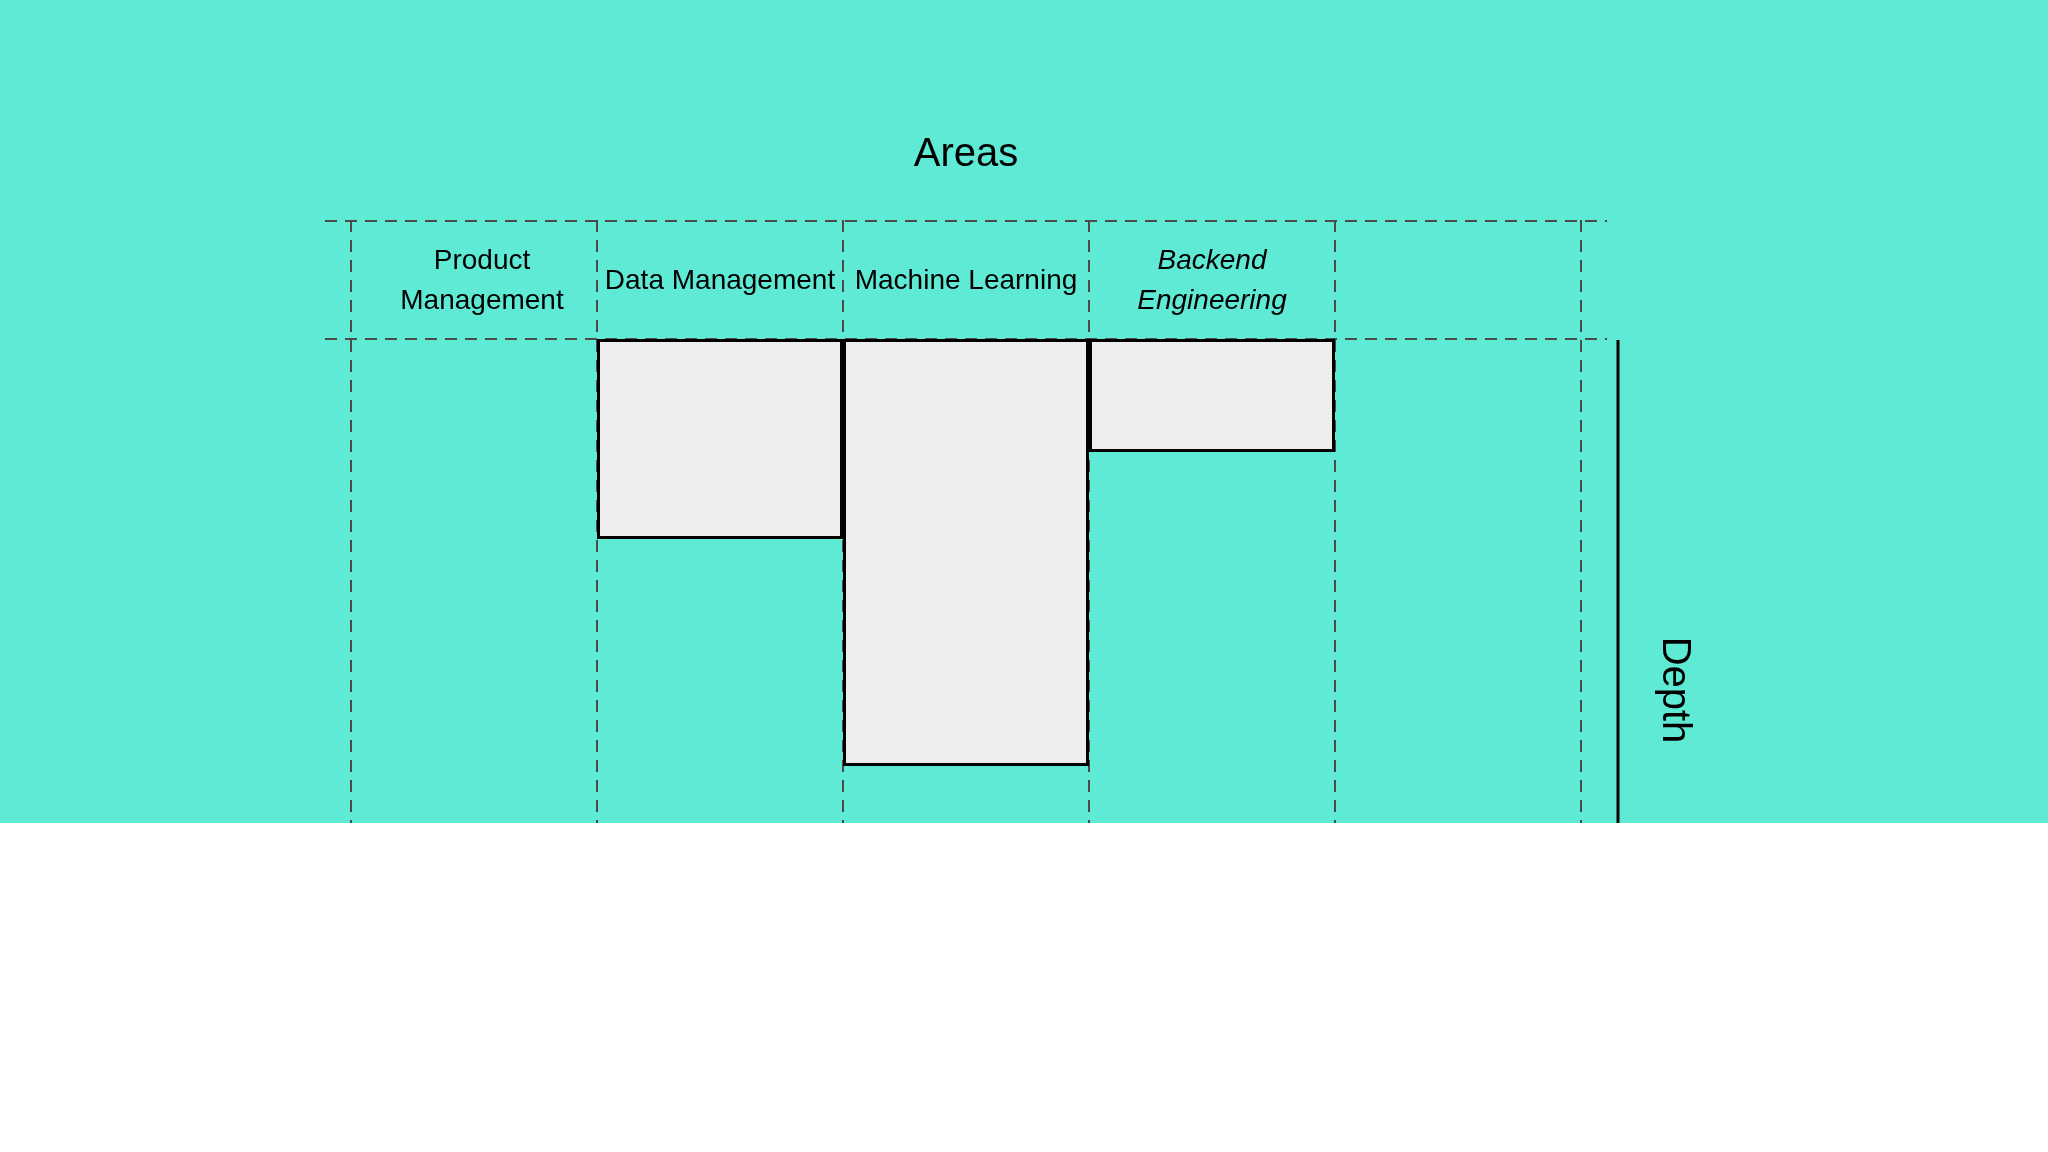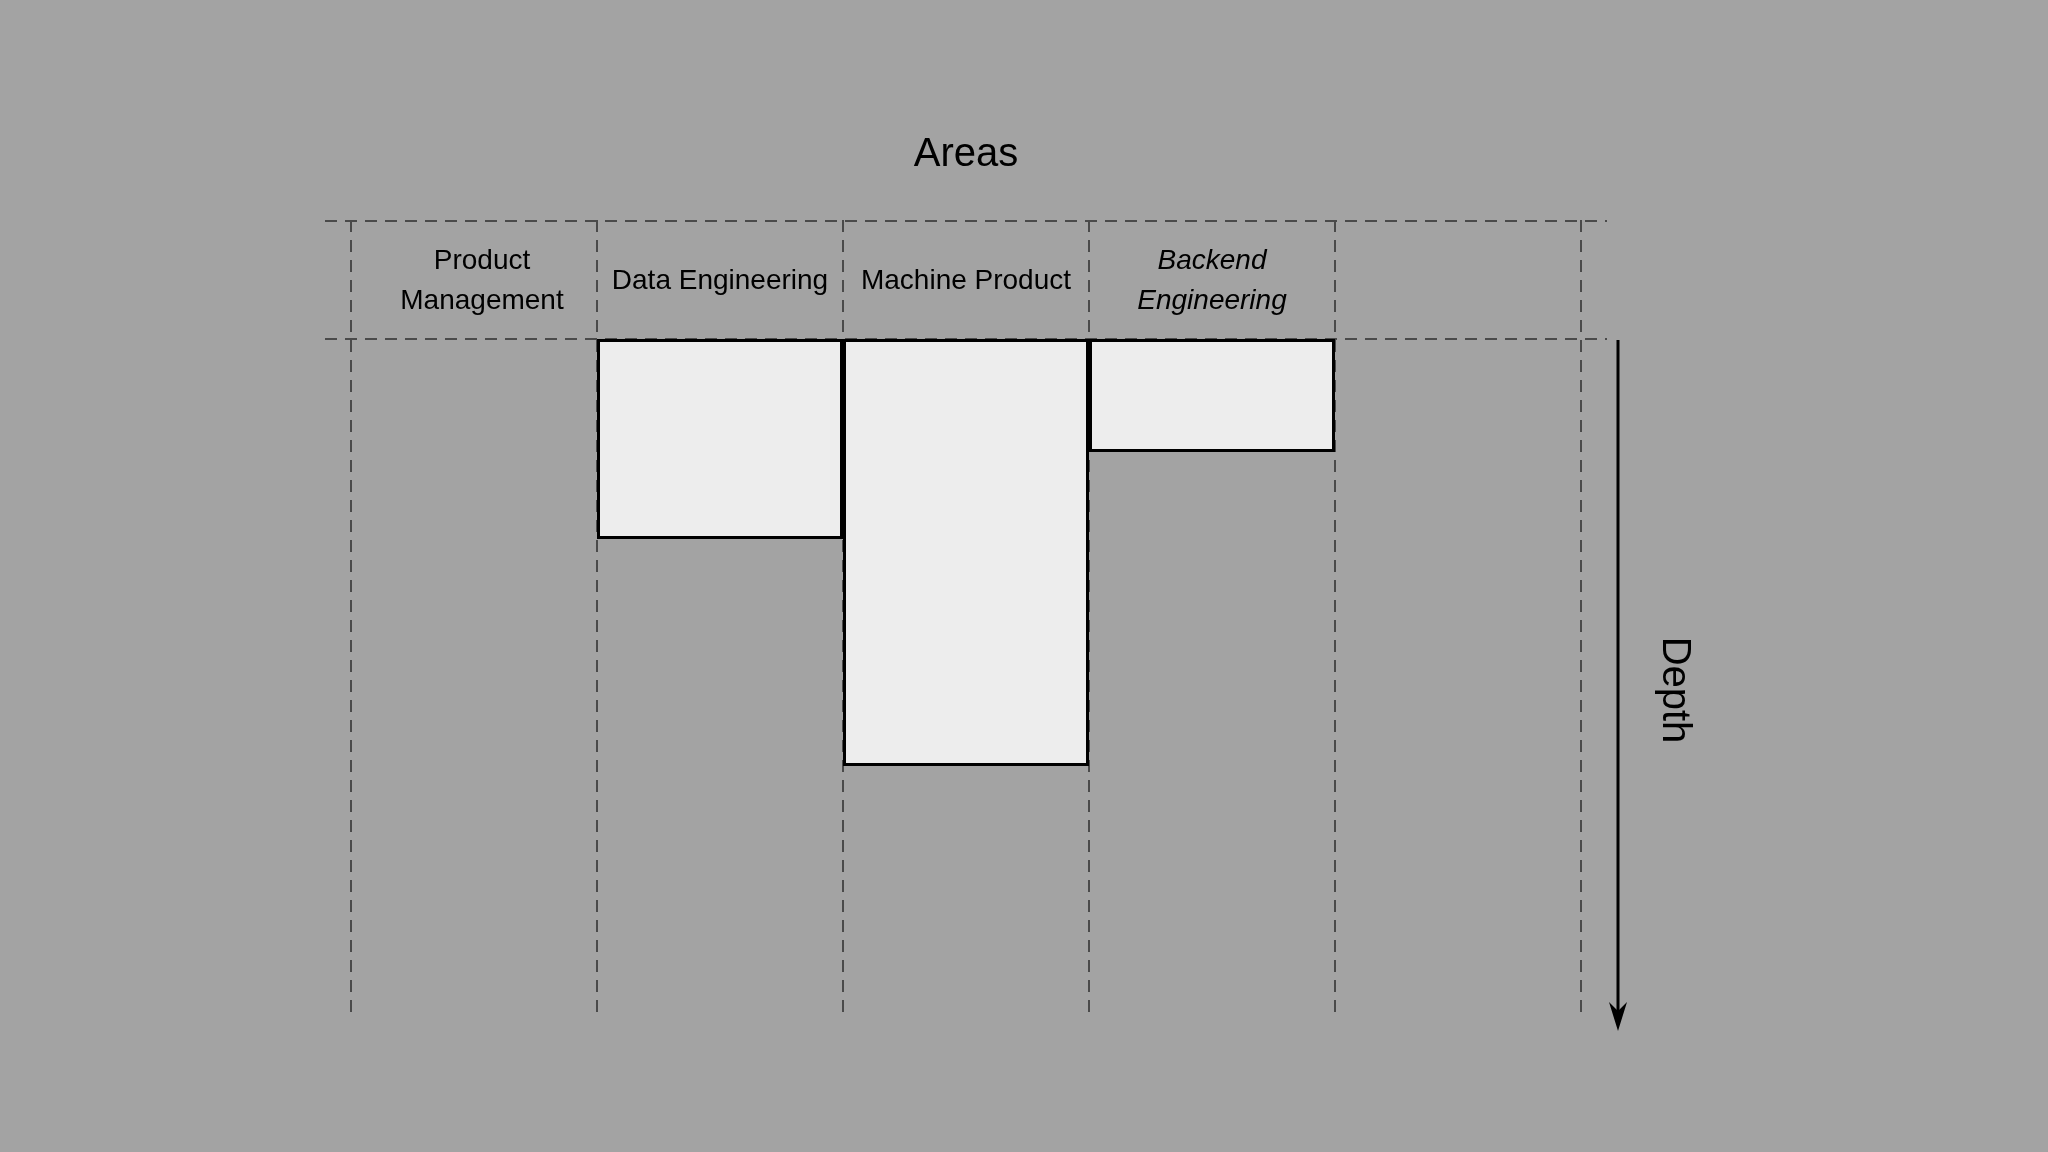--- a/index.html
+++ b/index.html
@@ -4,22 +4,22 @@
 <style>
   html, body {
     margin: 0;
     padding: 0;
     background: #ffffff;
     font-family: "Liberation Sans", sans-serif;
   }
   .stage {
     position: relative;
     width: 2048px;
-    height: 1152px;
-    background: #a3a3a3;
+    height: 823px;
+    background: #5eead4;
     overflow: hidden;
   }
   .title {
     position: absolute;
     left: 351px;
     top: 130px;
     width: 1230px;
     text-align: center;
     font-size: 40px;
     color: #000000;
@@ -100,22 +100,22 @@
   <div class="hline bottom"></div>
 
   <div class="vline v0"></div>
   <div class="vline v1"></div>
   <div class="vline v2"></div>
   <div class="vline v3"></div>
   <div class="vline v4"></div>
   <div class="vline v5"></div>
 
   <div class="header-cell c0">Product Management</div>
-  <div class="header-cell c1">Data Engineering</div>
-  <div class="header-cell c2">Machine Product</div>
+  <div class="header-cell c1">Data Management</div>
+  <div class="header-cell c2">Machine Learning</div>
   <div class="header-cell c3">Backend Engineering</div>
 
   <div class="bar" style="left: 597px; top: 339px; width: 246px; height: 200px; background: rgb(237, 237, 237); border-color: rgb(0, 0, 0);"></div>
     <div class="bar" style="left: 843px; top: 339px; width: 246px; height: 427px; background: rgb(237, 237, 237); border-color: rgb(0, 0, 0);"></div>
     <div class="bar" style="left: 1089px; top: 339px; width: 246px; height: 113px; background: rgb(237, 237, 237); border-color: rgb(0, 0, 0);"></div>
     <svg class="arrow-svg" viewBox="0 0 2048 1152" xmlns="http://www.w3.org/2000/svg">
     <line x1="1618" y1="340" x2="1618" y2="1012" stroke="#000000" stroke-width="3"></line>
     <path d="M1618 1031 L1609 1002 L1618 1011 L1627 1002 Z" fill="#000000"></path>
   </svg>
 

